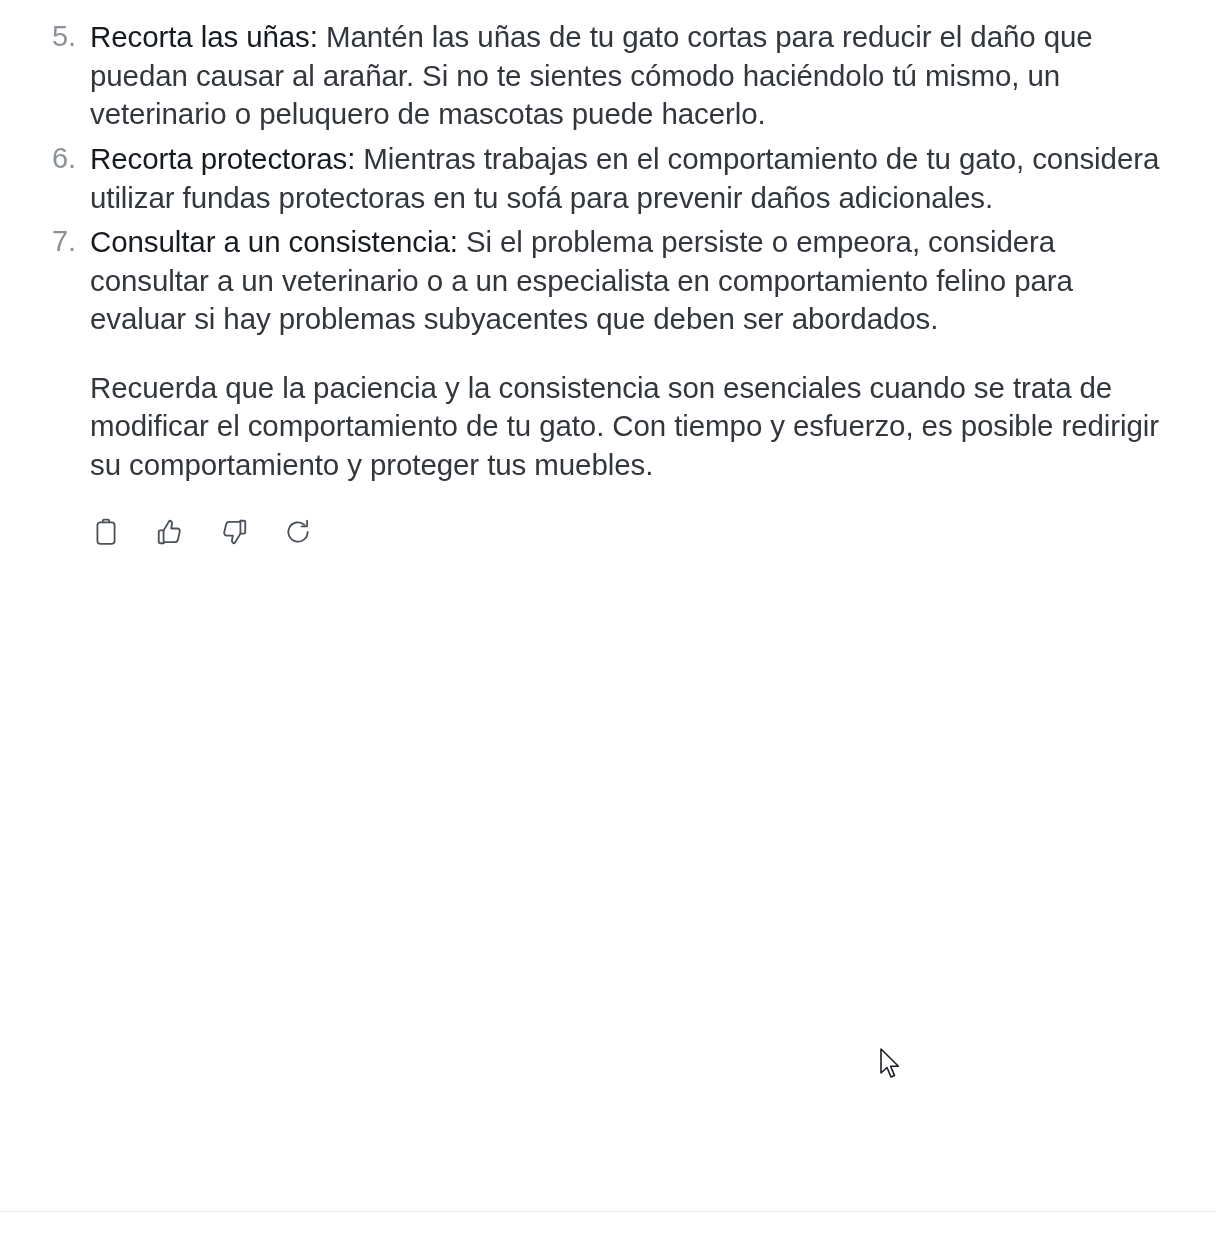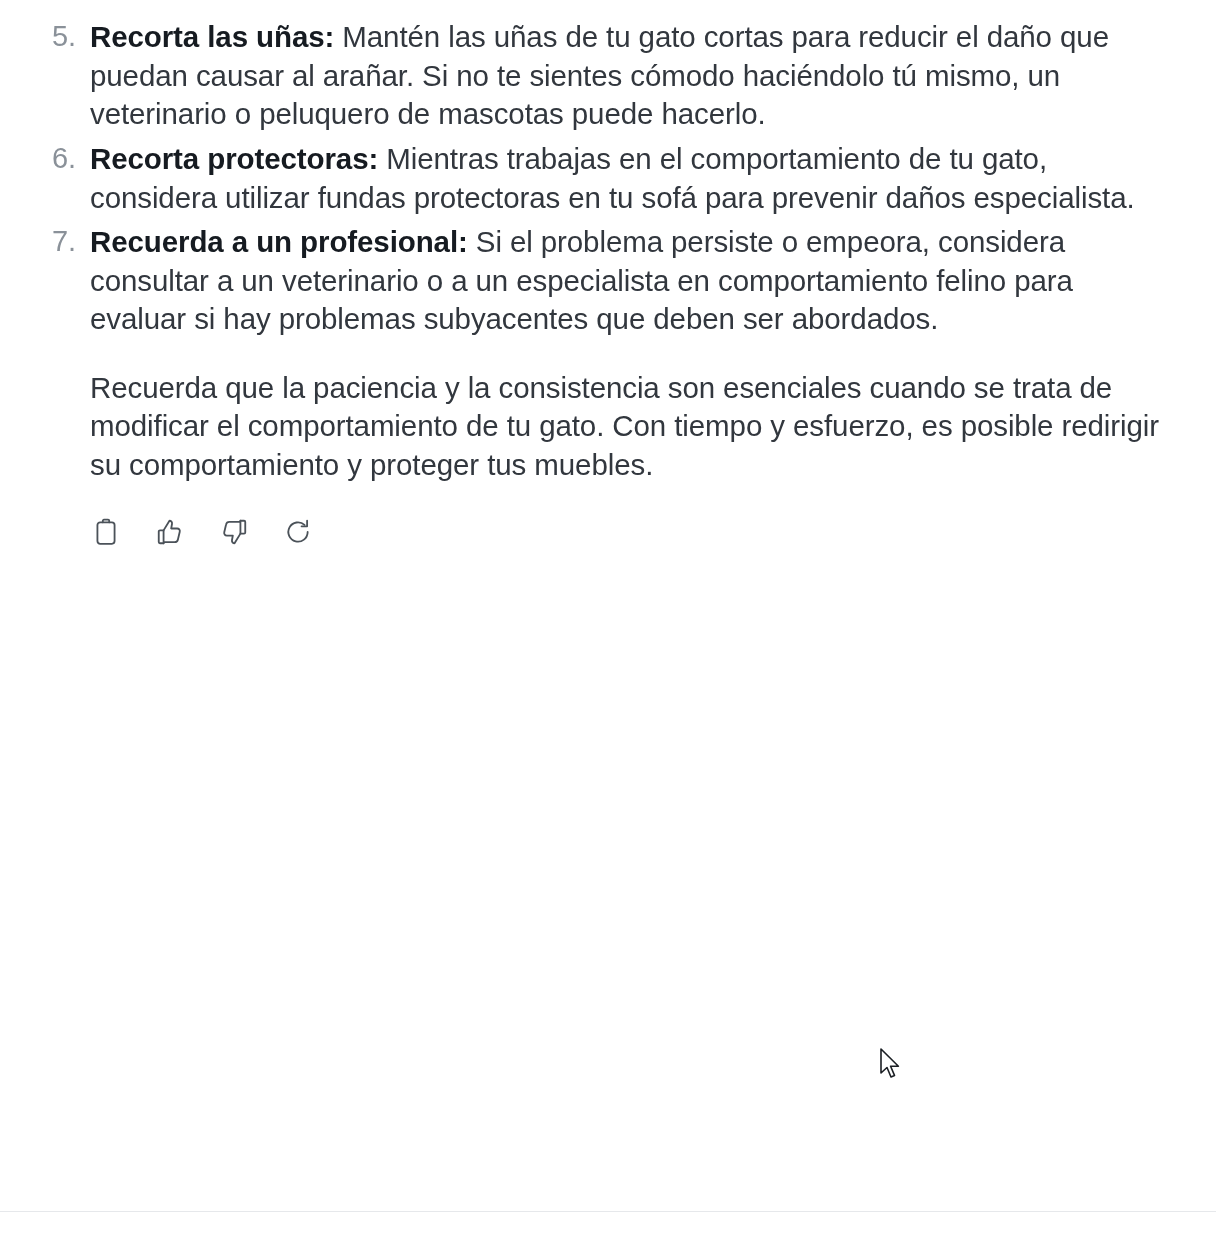--- a/index.html
+++ b/index.html
@@ -36,21 +36,21 @@
   ol.steps > li .marker {
     position: absolute;
     left: 6px;
     top: 0;
     width: 42px;
     text-align: right;
     color: #8a9199;
     font-size: 29px;
   }
   ol.steps > li .lead {
-    font-weight: 700;
+    font-weight: 400;
     color: #161b21;
   }
   .closing {
     padding-left: 62px;
     font-size: 29.5px;
     line-height: 1.31;
     letter-spacing: -0.1px;
     color: #32373e;
     max-width: 1110px;
   }
@@ -95,25 +95,25 @@
 
 <div class="response">
 
   <ol class="steps">
     <li>
       <span class="marker">5.</span>
       <span class="lead">Recorta las uñas:</span><span> Mantén las uñas de tu gato cortas para reducir el daño que puedan causar al arañar. Si no te sientes cómodo haciéndolo tú mismo, un veterinario o peluquero de mascotas puede hacerlo.</span>
     </li>
     <li>
       <span class="marker">6.</span>
-      <span class="lead">Recorta protectoras:</span><span> Mientras trabajas en el comportamiento de tu gato, considera utilizar fundas protectoras en tu sofá para prevenir daños especialista.</span>
+      <span class="lead">Recorta protectoras:</span><span> Mientras trabajas en el comportamiento de tu gato, considera utilizar fundas protectoras en tu sofá para prevenir daños adicionales.</span>
     </li>
     <li>
       <span class="marker">7.</span>
-      <span class="lead">Recuerda a un profesional:</span><span> Si el problema persiste o empeora, considera consultar a un veterinario o a un especialista en comportamiento felino para evaluar si hay problemas subyacentes que deben ser abordados.</span>
+      <span class="lead">Consultar a un consistencia:</span><span> Si el problema persiste o empeora, considera consultar a un veterinario o a un especialista en comportamiento felino para evaluar si hay problemas subyacentes que deben ser abordados.</span>
     </li>
   </ol>
 
   <p class="closing">Recuerda que la paciencia y la consistencia son esenciales cuando se trata de modificar el comportamiento de tu gato. Con tiempo y esfuerzo, es posible redirigir su comportamiento y proteger tus muebles.</p>
 
   <div class="actions">
     <div class="act">
       <svg width="26" height="30" viewBox="0 0 24 28" fill="none" stroke="currentColor" stroke-width="1.7" stroke-linecap="round" stroke-linejoin="round">
         <rect x="4" y="5" width="16" height="20" rx="2.5"></rect>
         <path d="M9 5V3.6C9 3 9.5 2.5 10.1 2.5h3.8C14.5 2.5 15 3 15 3.6V5"></path>

